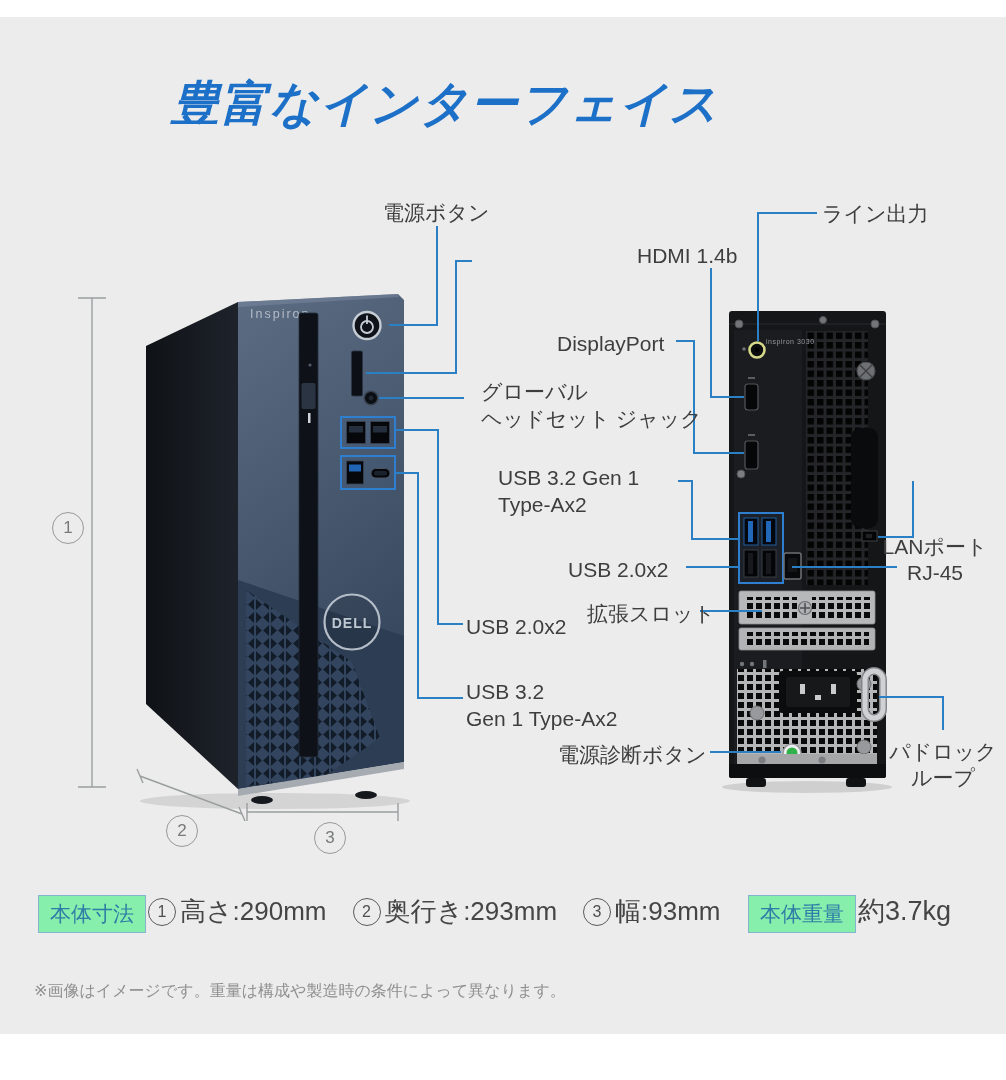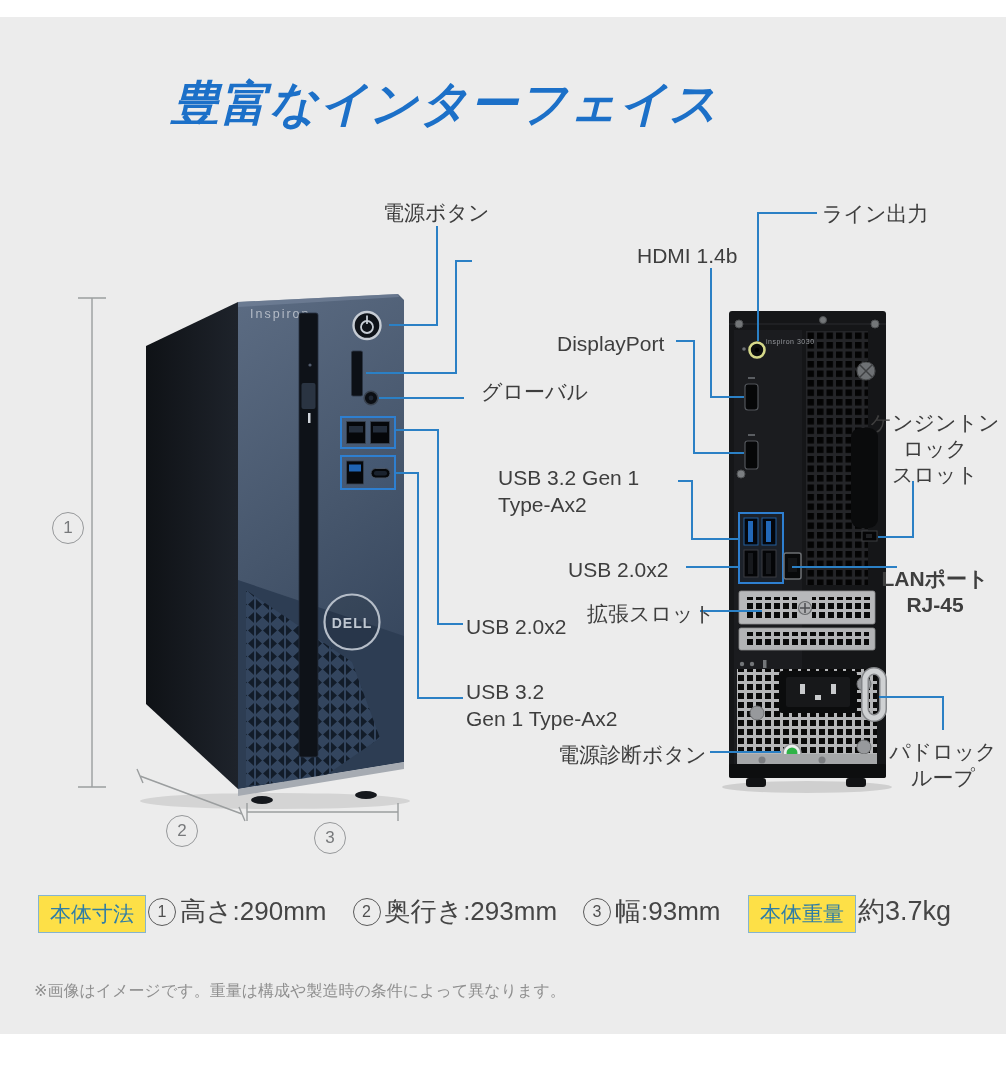--- a/index.html
+++ b/index.html
@@ -7,21 +7,21 @@
         font-family:"Liberation Sans","DejaVu Sans",sans-serif;}
   #canvas-bg{position:absolute;left:0;top:17px;width:1006px;height:1017px;background:#ececec;}
   #art{position:absolute;left:0;top:0;z-index:1;}
   .txt{position:absolute;z-index:2;color:#3e3e3e;font-size:21px;line-height:27px;white-space:nowrap;}
   #title{position:absolute;z-index:2;left:0;top:72px;width:890px;text-align:center;
          font-size:48px;font-weight:bold;font-style:italic;color:#1c70c8;letter-spacing:1px;}
   .right-align{text-align:left;}
   .center-align{text-align:center;white-space:normal;line-height:26px;}
   .marker{position:absolute;z-index:2;width:30px;height:30px;border:1.5px solid #97999b;border-radius:50%;
           color:#77797b;font-size:17px;display:flex;align-items:center;justify-content:center;background:transparent;}
-  .legend{position:absolute;z-index:2;border:1px solid #85b4cf;background:#fde047;color:#2f7da6;
+  .legend{position:absolute;z-index:2;border:1px solid #85b4cf;background:#86efac;color:#2f7da6;
           font-size:21px;padding:4px 11px;}
   #dim-row{position:absolute;z-index:2;left:148px;top:894px;display:flex;gap:26px;align-items:center;
            font-size:26px;color:#454545;}
   .dim-item{display:flex;align-items:center;gap:4px;}
   .dim-circ{width:26px;height:26px;border:1.5px solid #5a5a5a;border-radius:50%;color:#4f4f4f;
             font-size:16px;display:flex;align-items:center;justify-content:center;flex:0 0 auto;}
   #weight-value{position:absolute;z-index:2;left:858px;top:893px;font-size:27px;color:#454545;text-align:center;}
   #footnote{position:absolute;z-index:2;left:34px;top:981px;font-size:16px;color:#8f8f8f;}
 </style>
 </head>
@@ -239,38 +239,34 @@
   </svg>
 
   <div id="title">豊富なインターフェイス</div>
 
   <div class="txt" style="left:383px;top:199px;">電源ボタン</div>
   <div class="txt" style="left:637px;top:242px;">HDMI 1.4b</div>
   <div class="txt" style="left:822px;top:200px;">ライン出力</div>
   <div class="txt" style="left:557px;top:330px;">DisplayPort</div>
   <div class="txt" style="left:481px;top:378px;">
     <div>グローバル</div>
+    <div>ヘッドセット ジャック</div>
   </div>
   <div class="txt right-align" style="left:498px;top:464px;width:176px;">
     <div>USB 3.2 Gen 1</div>
     <div>Type-Ax2</div>
   </div>
   <div class="txt" style="left:568px;top:556px;">USB 2.0x2</div>
   <div class="txt" style="left:587px;top:600px;">拡張スロット</div>
   <div class="txt" style="left:466px;top:613px;">USB 2.0x2</div>
   <div class="txt" style="left:466px;top:678px;">
     <div>USB 3.2</div>
     <div>Gen 1 Type-Ax2</div>
   </div>
-  <div class="txt center-align" style="left:868px;top:410px;width:134px;">
-    <div>ケンジントン</div>
-    <div>ロック</div>
-    <div>スロット</div>
-  </div>
-  <div class="txt center-align" style="left:868px;top:566px;width:134px;font-weight:bold;">
+  <div class="txt center-align" style="left:868px;top:534px;width:134px;">
     <div>LANポート</div>
     <div>RJ-45</div>
   </div>
   <div class="txt" style="left:558px;top:741px;">電源診断ボタン</div>
   <div class="txt center-align" style="left:884px;top:739px;width:118px;">
     <div>パドロック</div>
     <div>ループ</div>
   </div>
 
   <div class="marker" style="left:52px;top:512px;">1</div>

